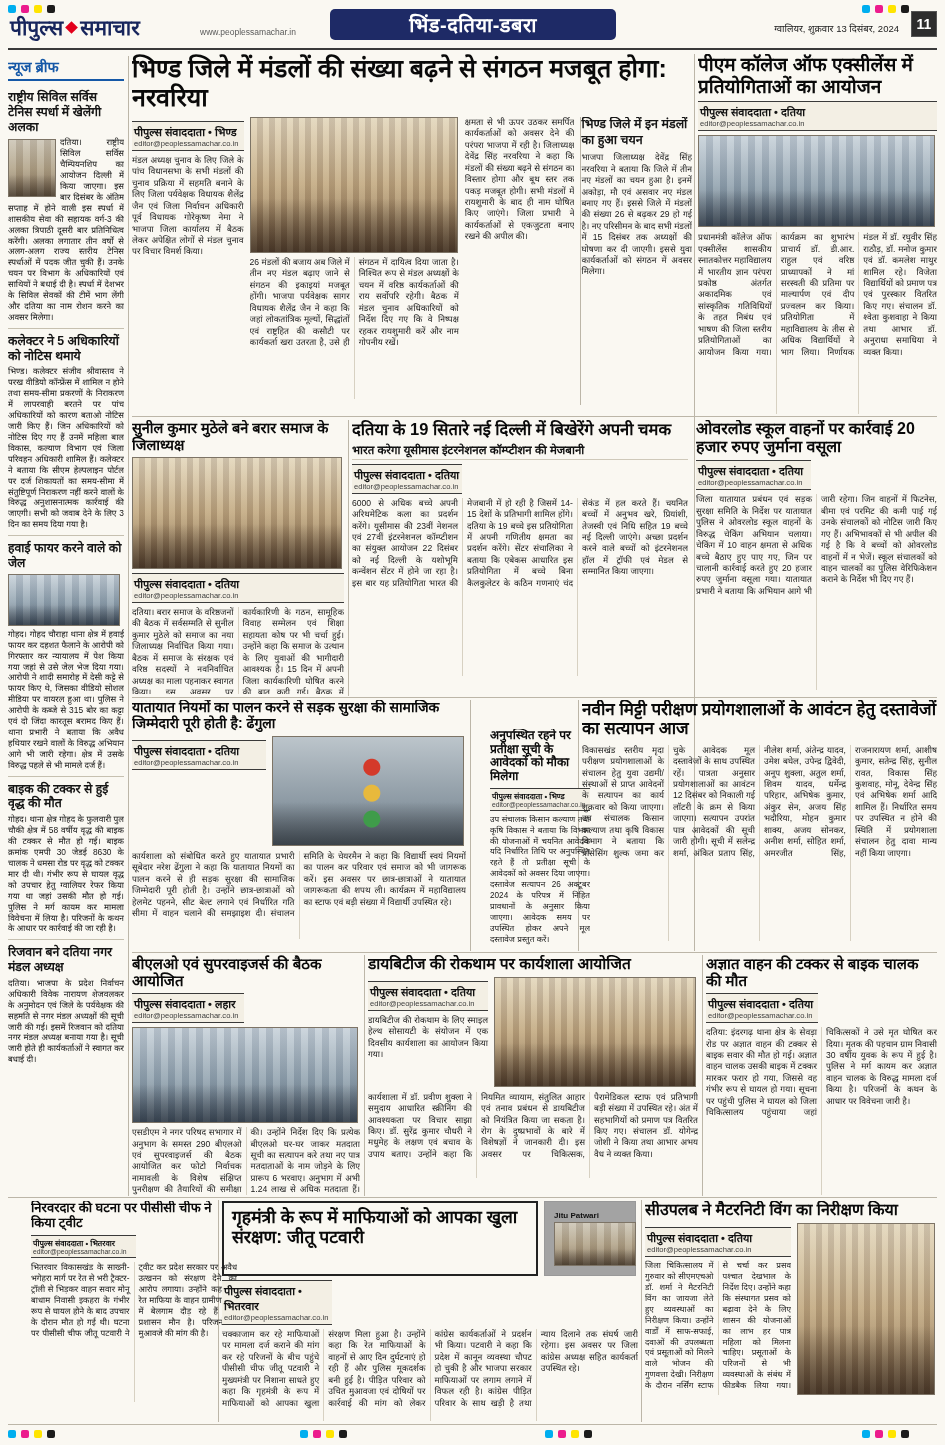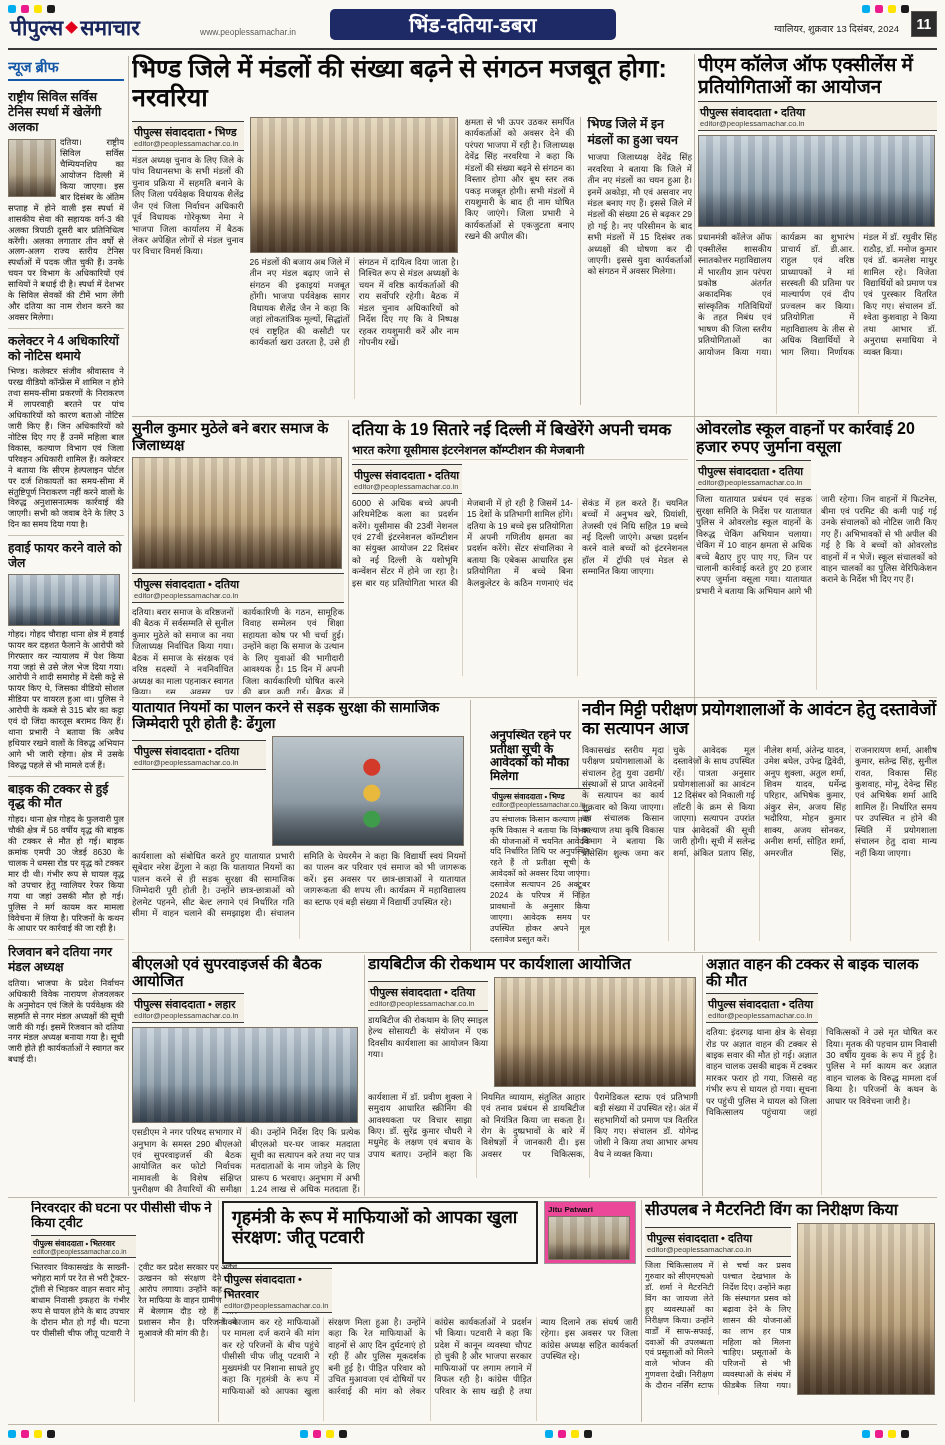--- a/index.html
+++ b/index.html
@@ -51,24 +51,24 @@
   
   .nb{position:absolute;left:8px;top:56px;width:116px;height:1138px;overflow:hidden;}
   .nb-head{color:#1558a7;font-weight:bold;font-size:14.5px;border-bottom:2px solid #1558a7;padding-bottom:3px;margin-bottom:4px;}
   .nb-item{border-bottom:1px solid #c6c0b0;padding:5px 0;}
   .nb-item:last-child{border-bottom:none;}
   .nb-hd{font-size:12.3px;font-weight:bold;line-height:1.2;margin-bottom:3px;}
   .nb-bt{font-size:8.4px;line-height:1.3;text-align:justify;}
   .nb-photo{border:1px solid #7d7466;margin:3px 0;}
   .float-photo{float:left;width:48px;height:58px;margin:2px 4px 2px 0;}
   
-  .sidebox{border-left:1px solid #bcb6a8;padding-left:6px;}
+  .sidebox{border-left:1px solid #bcb6a8;}
   .sidebox-title{font-size:12.5px;font-weight:bold;line-height:1.25;margin-bottom:4px;}
   
-  .tweet{border:1px solid #999;background:#ec4899;padding:3px;width:92px;}
+  .tweet{border:1px solid #999;background:#a3a3a3;padding:9px;width:92px;}
   .tweet .tname{font-size:8px;font-weight:bold;color:#111;margin-bottom:2px;}
 </style>
 </head>
 <body>
 
 <div class="page">
 
   <div class="dots" style="left:8px;top:5px;">
     <span class="dot" style="background:#00aeef"></span>
     <span class="dot" style="background:#ec1c8d"></span>
@@ -113,21 +113,21 @@
 
     <div class="nb-item">
       <div class="nb-hd">राष्ट्रीय सिविल सर्विस टेनिस स्पर्धा में खेलेंगी अलका</div>
       <div>
         <div class="nb-photo float-photo photo"></div>
         <p class="nb-bt">दतिया। राष्ट्रीय सिविल सर्विस चैम्पियनशिप का आयोजन दिल्ली में किया जाएगा। इस बार दिसंबर के अंतिम सप्ताह में होने वाली इस स्पर्धा में शासकीय सेवा की सहायक वर्ग-3 की अलका त्रिपाठी दूसरी बार प्रतिनिधित्व करेंगी। अलका लगातार तीन वर्षों से अलग-अलग राज्य स्तरीय टेनिस स्पर्धाओं में पदक जीत चुकी हैं। उनके चयन पर विभाग के अधिकारियों एवं साथियों ने बधाई दी है। स्पर्धा में देशभर के सिविल सेवकों की टीमें भाग लेंगी और दतिया का नाम रोशन करने का अवसर मिलेगा।</p>
       </div>
     </div>
 
     <div class="nb-item">
-      <div class="nb-hd">कलेक्टर ने 4 अधिकारियों को नोटिस थमाये</div>
+      <div class="nb-hd">कलेक्टर ने 5 अधिकारियों को नोटिस थमाये</div>
       <p class="nb-bt">भिण्ड। कलेक्टर संजीव श्रीवास्तव ने परख वीडियो कॉन्फ्रेंस में शामिल न होने तथा समय-सीमा प्रकरणों के निराकरण में लापरवाही बरतने पर पांच अधिकारियों को कारण बताओ नोटिस जारी किए हैं। जिन अधिकारियों को नोटिस दिए गए हैं उनमें महिला बाल विकास, कल्याण विभाग एवं जिला परिवहन अधिकारी शामिल हैं। कलेक्टर ने बताया कि सीएम हेल्पलाइन पोर्टल पर दर्ज शिकायतों का समय-सीमा में संतुष्टिपूर्ण निराकरण नहीं करने वालों के विरुद्ध अनुशासनात्मक कार्रवाई की जाएगी। सभी को जवाब देने के लिए 3 दिन का समय दिया गया है।</p>
     </div>
 
     <div class="nb-item">
       <div class="nb-hd">हवाई फायर करने वाले को जेल</div>
       <div class="nb-photo photo cool" style="width:112px;height:52px;"></div>
       <p class="nb-bt">गोहद। गोहद चौराहा थाना क्षेत्र में हवाई फायर कर दहशत फैलाने के आरोपी को गिरफ्तार कर न्यायालय में पेश किया गया जहां से उसे जेल भेज दिया गया। आरोपी ने शादी समारोह में देसी कट्टे से फायर किए थे, जिसका वीडियो सोशल मीडिया पर वायरल हुआ था। पुलिस ने आरोपी के कब्जे से 315 बोर का कट्टा एवं दो जिंदा कारतूस बरामद किए हैं। थाना प्रभारी ने बताया कि अवैध हथियार रखने वालों के विरुद्ध अभियान आगे भी जारी रहेगा। क्षेत्र में उसके विरुद्ध पहले से भी मामले दर्ज हैं।</p>
     </div>
 
     <div class="nb-item">

